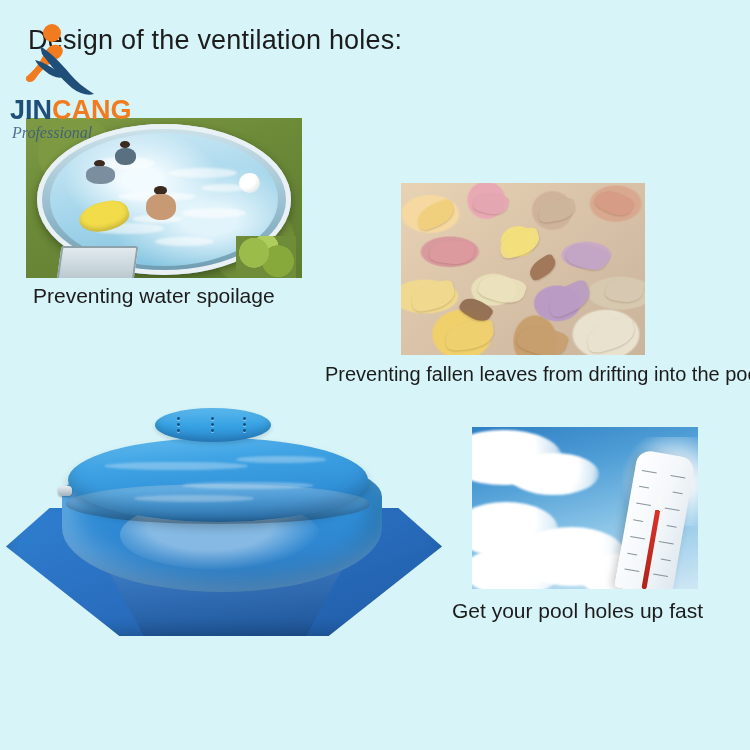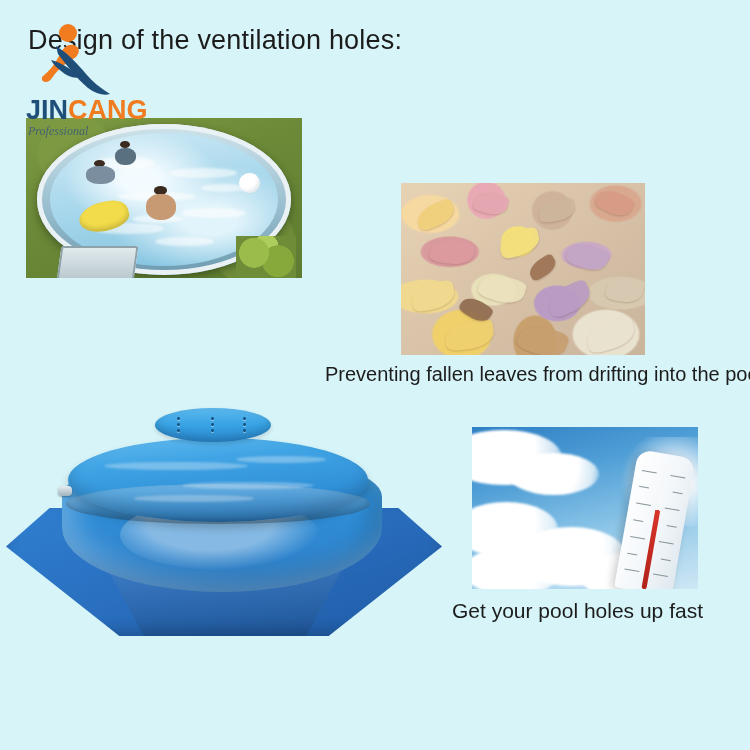--- a/index.html
+++ b/index.html
@@ -20,33 +20,33 @@
     left: 28px; top: 22px;
     font-size: 27px;
     line-height: 36px;
     color: #1c1c1c;
     letter-spacing: 0.2px;
     white-space: nowrap;
     z-index: 6;
   }
 
   
-  .logo { position: absolute; left: 18px; top: 20px; width: 150px; height: 115px; z-index: 7; }
+  .logo { position: absolute; left: 2px; top: 20px; width: 150px; height: 115px; z-index: 7; }
   .logo svg { display:block; }
   .logo-wordmark {
     position: absolute; left: 8px; top: 76px;
     font-size: 27px; font-weight: bold; letter-spacing: 0px;
     line-height: 28px; white-space: nowrap;
   }
   .logo-wordmark .jin { color:#1f4e79; }
   .logo-wordmark .cang { color:#f07c1f; }
   .logo-tagline {
     position: absolute; left: 10px; top: 104px;
     font-family: "Liberation Serif", serif;
-    font-style: italic; font-size: 12px; color:#3a5a7a;
+    font-style: italic; font-size: 16px; color:#3a5a7a;
     white-space: nowrap; opacity: .85;
   }
 
   
   .photo {
     position: absolute;
     overflow: hidden;
     background: #bcd;
   }
   #photo-pool-people  { left:26px;  top:118px; width:276px; height:160px; z-index:4; }
@@ -379,18 +379,19 @@
         <div class="vent-hole" style="top:12px;"></div>
       </div>
       <div class="vent-group" style="left:88px;top:9px;">
         <div class="vent-hole" style="top:0;"></div>
         <div class="vent-hole" style="top:6px;"></div>
         <div class="vent-hole" style="top:12px;"></div>
       </div>
     </div>
   </div>
 
+  <div class="caption" id="caption-water">Preventing water spoilage</div>
 
   <div class="caption" id="caption-leaves">Preventing fallen leaves from drifting into the pool</div>
 
   <div class="caption" id="caption-heat">Get your pool holes up fast</div>
 
 </div>
 
 </body></html>

